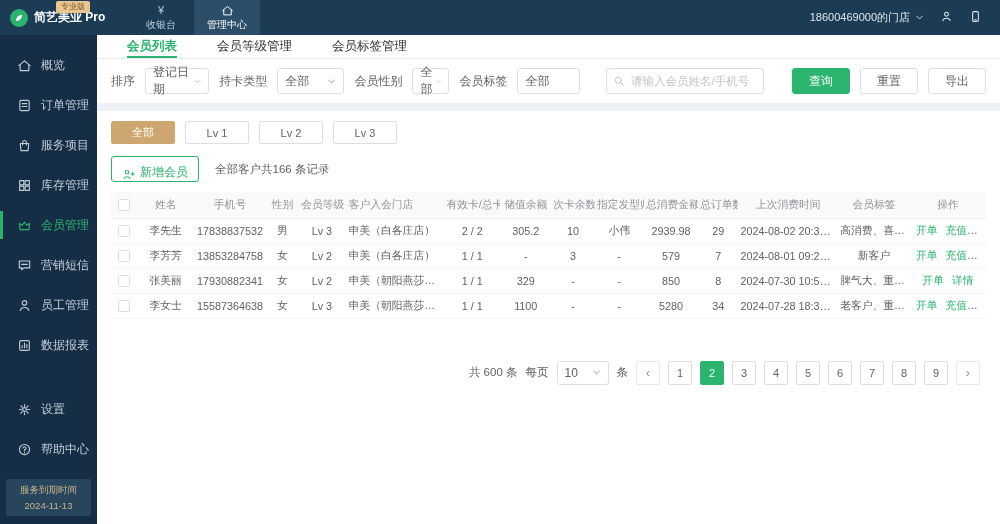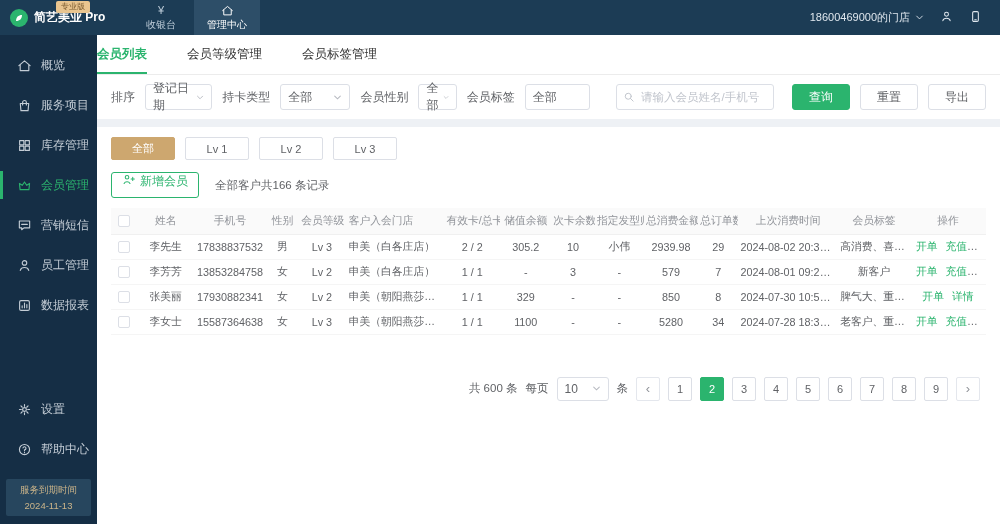--- a/index.html
+++ b/index.html
@@ -38,21 +38,21 @@
   .side-item.active::before { content:""; position:absolute; left:0; top:6px; bottom:6px; width:3px; background:#2bb46e; }
   .side-top { margin-top:10px; }
   .side-spacer { flex:1; }
   .expiry { margin:10px 6px 8px 6px; background:#27465e; border-radius:2px; text-align:center;
     padding:5px 2px; color:#cbb489; }
   .expiry .l1 { font-size:9.5px; }
   .expiry .l2 { font-size:9.5px; margin-top:3px; }
 
   
   main { flex:1; display:flex; flex-direction:column; background:#eef1f5; min-width:0; }
-  .page-tabs { height:40px; background:#fff; display:flex; 
+  .page-tabs { height:24px; background:#fff; display:flex; padding-left:30px;
     gap:40px; border-bottom:1px solid #ececec; flex:none; }
   .page-tab { font-size:12.5px; color:#333; cursor:pointer; height:100%; display:flex; align-items:center; position:relative; }
   .page-tab.active { color:#2bb46e; font-weight:bold; }
   .page-tab.active::after { content:""; position:absolute; left:0; right:0; bottom:0; height:2px; background:#2bb46e; }
 
   .filter-card { background:#fff; padding:9px 14px; display:flex; align-items:center; gap:10px; flex:none; }
   .f-label { font-size:12px; color:#606266; white-space:nowrap; }
   .sel { height:26px; border:1px solid #dcdfe6; border-radius:3px; background:#fff; display:flex;
     align-items:center; justify-content:space-between; padding:0 7px; font-size:12px; color:#606266; cursor:pointer; }
   .sel svg { width:9px; height:9px; color:#b6b9c0; }
@@ -72,21 +72,21 @@
   .divider { height:8px; background:#eef1f5; flex:none; }
 
   .content-card { background:#fff; flex:1; padding:10px 14px 0 14px; display:flex; flex-direction:column; min-width:0; }
   .chips { display:flex; gap:10px; flex:none; }
   .chip { width:64px; height:23px; border:1px solid #dcdfe6; border-radius:2px; background:#fff;
     display:flex; align-items:center; justify-content:center; font-size:11px; color:#606266; cursor:pointer; }
   .chip.active { background:#cda76f; border-color:#cda76f; color:#fff; }
 
   .actions-row { display:flex; align-items:center; margin-top:12px; gap:16px; flex:none; }
   .btn-add { height:26px; border:1px solid #2bb46e; color:#2bb46e; background:#fff; border-radius:3px;
-    font-size:12px; padding:0 10px; display:flex; align-items:flex-start; gap:5px; cursor:pointer; }
+    font-size:12px; padding:0 10px; display:flex; align-items:flex-end; gap:5px; cursor:pointer; }
   .btn-add svg { width:13px; height:13px; }
   .record-count { font-size:11.5px; color:#606266; }
 
   table { width:100%; border-collapse:collapse; table-layout:fixed; margin-top:10px; }
   th { height:26px; background:#fafafa; color:#909399; font-weight:normal; font-size:10.8px;
     border-bottom:1px solid #f0f0f0; white-space:nowrap; overflow:hidden; padding:0 2px; }
   td { height:25px; color:#606266; font-size:10.8px; text-align:center; border-bottom:1px solid #f5f5f5;
     white-space:nowrap; overflow:hidden; text-overflow:ellipsis; padding:0 2px; }
   th.col-store, td.col-store { text-align:left; padding-left:4px; }
   .cb { width:12px; height:12px; border:1px solid #dcdfe6; border-radius:2px; margin:0 auto; cursor:pointer; background:#fff; }
@@ -156,20 +156,27 @@
   <aside>
     <div id="sideItems" class="side-top">
         <div class="side-item">
           <span class="icon"><svg viewBox="0 0 16 16" fill="none" stroke="currentColor" stroke-width="1.2" stroke-linecap="round" stroke-linejoin="round">
               <path d="M3.4 7.3V13.4h9.2V7.3M2 8.1 8 3l6 5.1"></path>
             </svg></span>
           <span>概览</span>
         </div>
         <div class="side-item">
           <span class="icon"><svg viewBox="0 0 16 16" fill="none" stroke="currentColor" stroke-width="1.2" stroke-linecap="round" stroke-linejoin="round">
+              <rect x="3" y="2.5" width="10" height="11" rx="1.5"></rect>
+              <path d="M5.5 6h5M5.5 9h5"></path>
+            </svg></span>
+          <span>订单管理</span>
+        </div>
+        <div class="side-item">
+          <span class="icon"><svg viewBox="0 0 16 16" fill="none" stroke="currentColor" stroke-width="1.2" stroke-linecap="round" stroke-linejoin="round">
               <path d="M3.5 5.8h9l-.7 7.7H4.2z"></path>
               <path d="M6 7.4V4.7a2 2 0 0 1 4 0v2.7"></path>
             </svg></span>
           <span>服务项目</span>
         </div>
         <div class="side-item">
           <span class="icon"><svg viewBox="0 0 16 16" fill="none" stroke="currentColor" stroke-width="1.2" stroke-linecap="round" stroke-linejoin="round">
               <rect x="2.8" y="2.8" width="4.5" height="4.5"></rect>
               <rect x="8.7" y="2.8" width="4.5" height="4.5"></rect>
               <rect x="2.8" y="8.7" width="4.5" height="4.5"></rect>
@@ -261,21 +268,21 @@
       <div class="inp" style="width:118px">
         <span>全部</span>
       </div>
       <div class="search-wrap" style="margin-left:16px">
         <svg viewBox="0 0 16 16" fill="none" stroke="currentColor" stroke-width="1.3" stroke-linecap="round">
             <circle cx="7" cy="7" r="4"></circle>
             <path d="M10 10l3.5 3.5"></path>
           </svg>
         <input type="text" placeholder="请输入会员姓名/手机号" style="">
       </div>
-      <button class="btn btn-primary" style="margin-left:8px">查询</button>
+      <button class="btn btn-primary" style="margin-left:18px">查询</button>
       <button class="btn btn-plain">重置</button>
       <button class="btn btn-plain">导出</button>
     </div>
 
     <div class="divider"></div>
 
     <div class="content-card">
       <div class="chips" id="chips">
           <div class="chip active">全部</div>
           <div class="chip">Lv 1</div>

